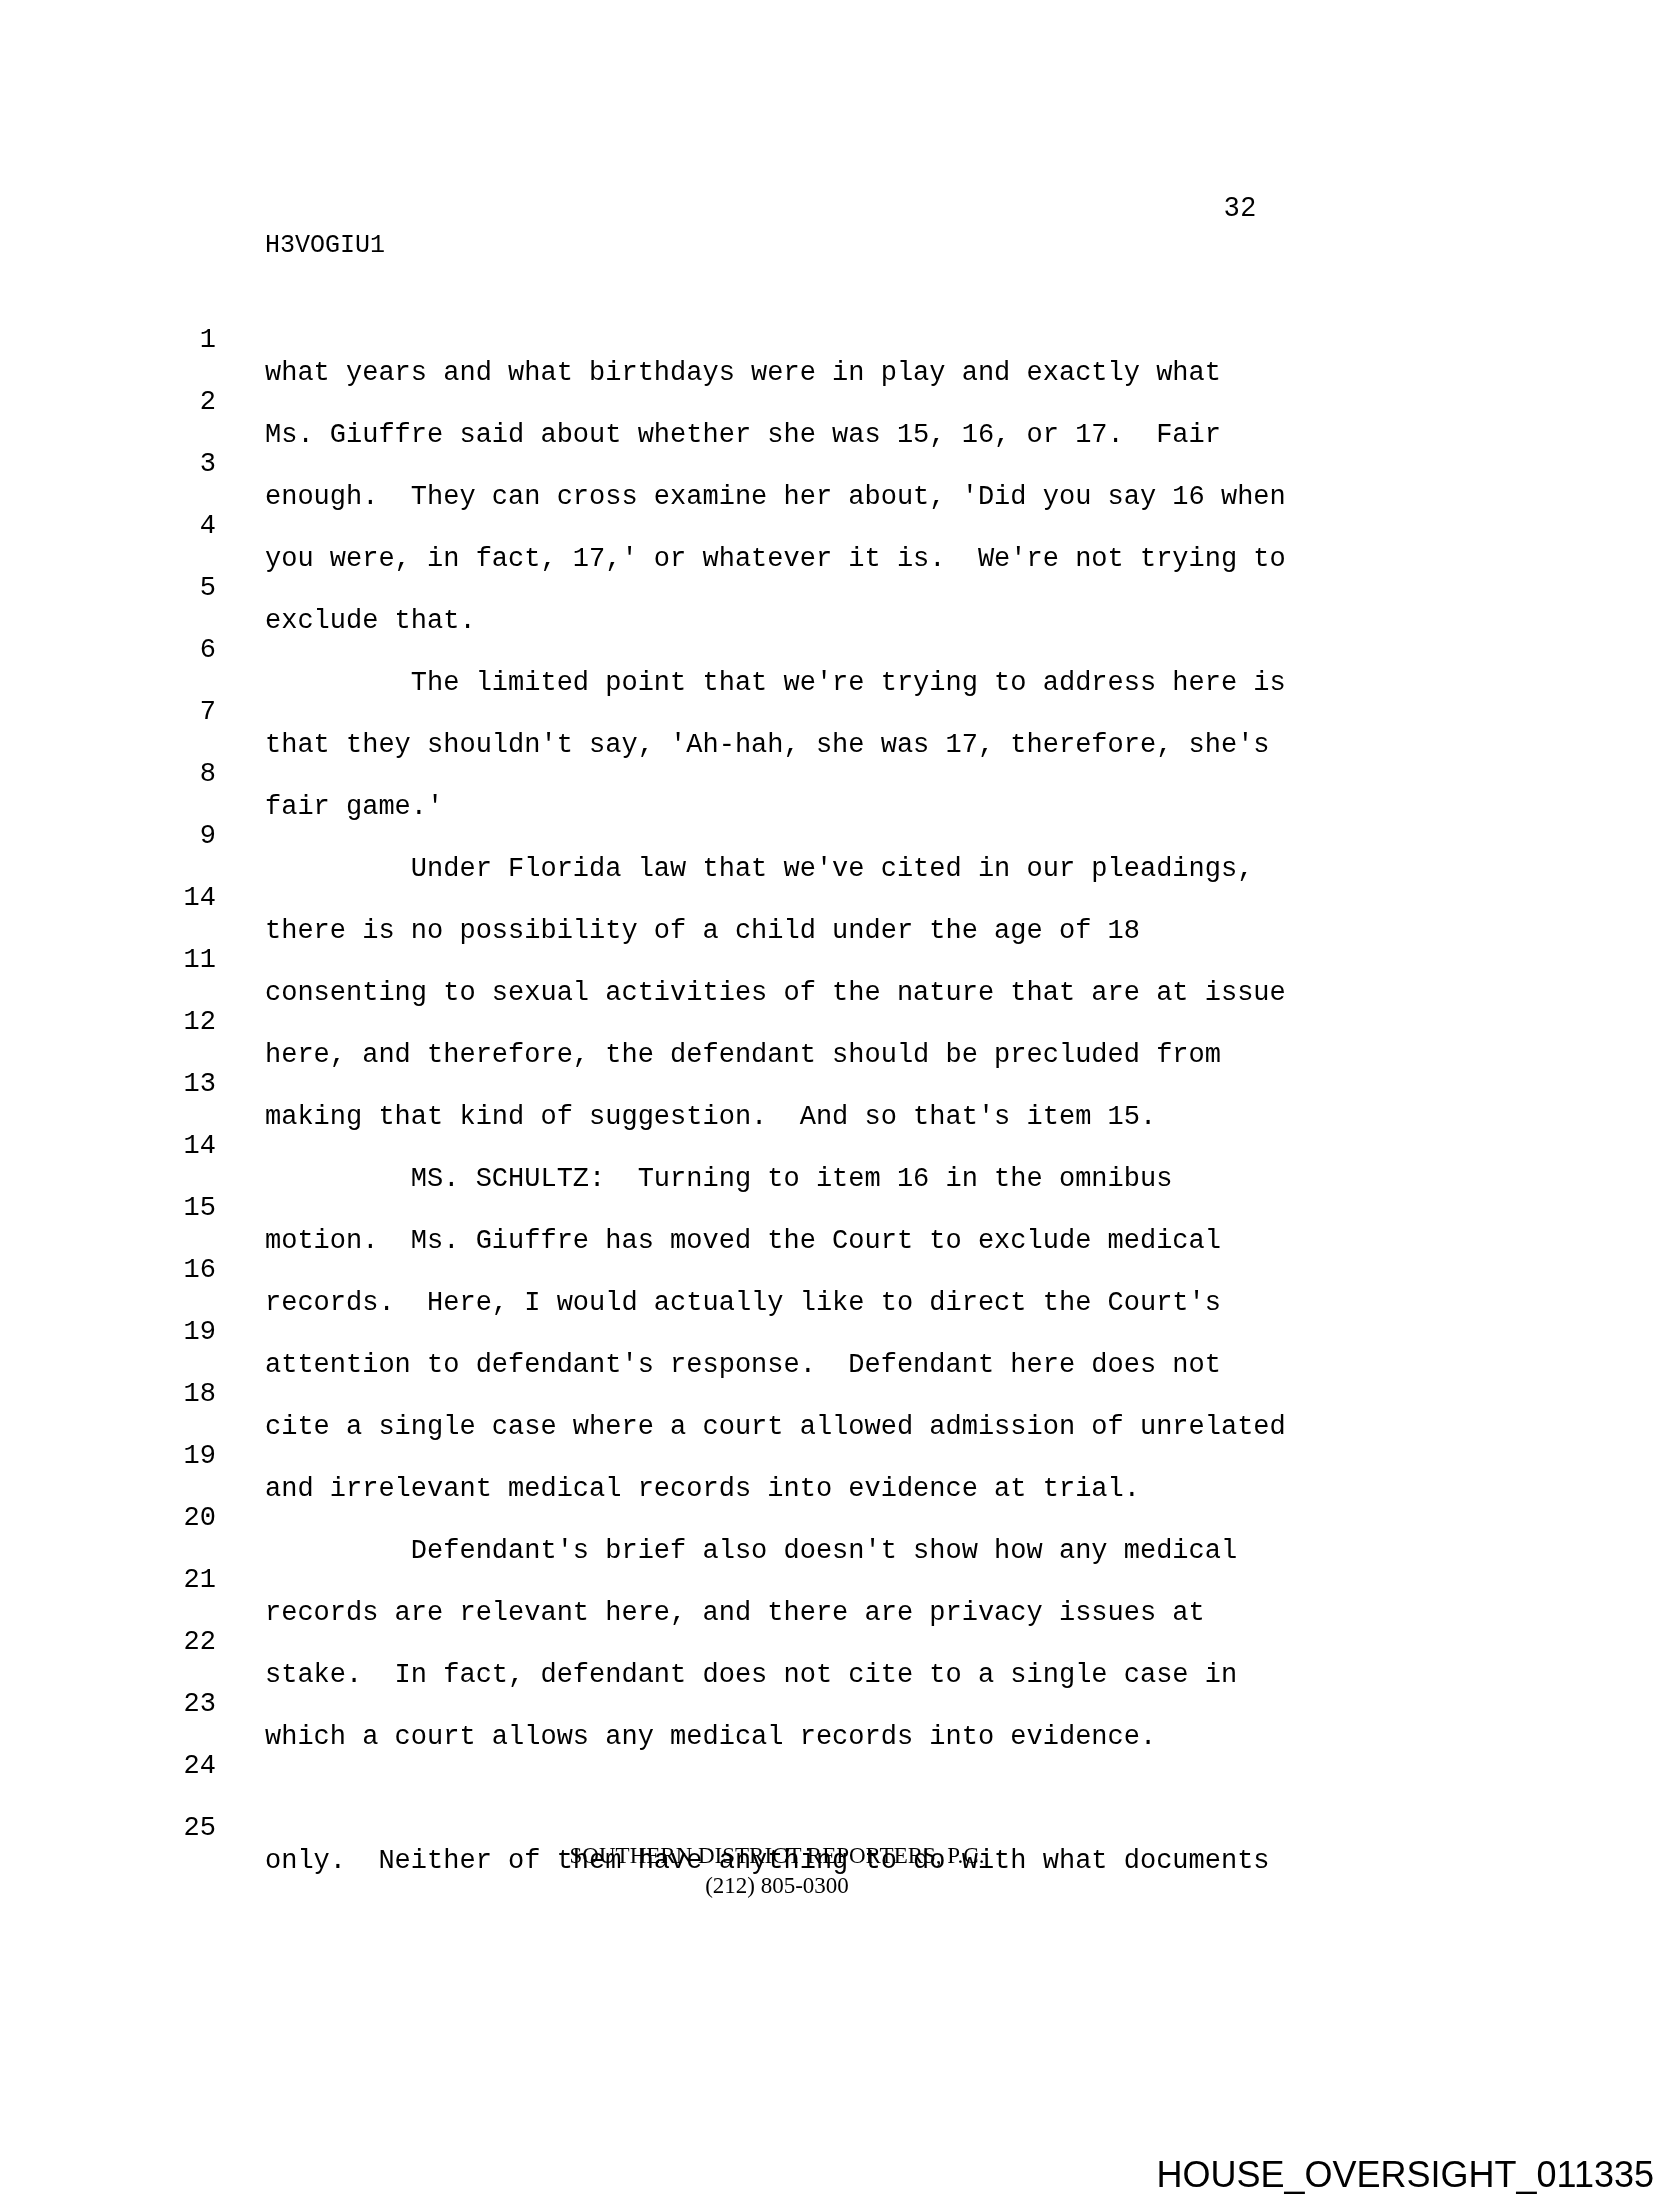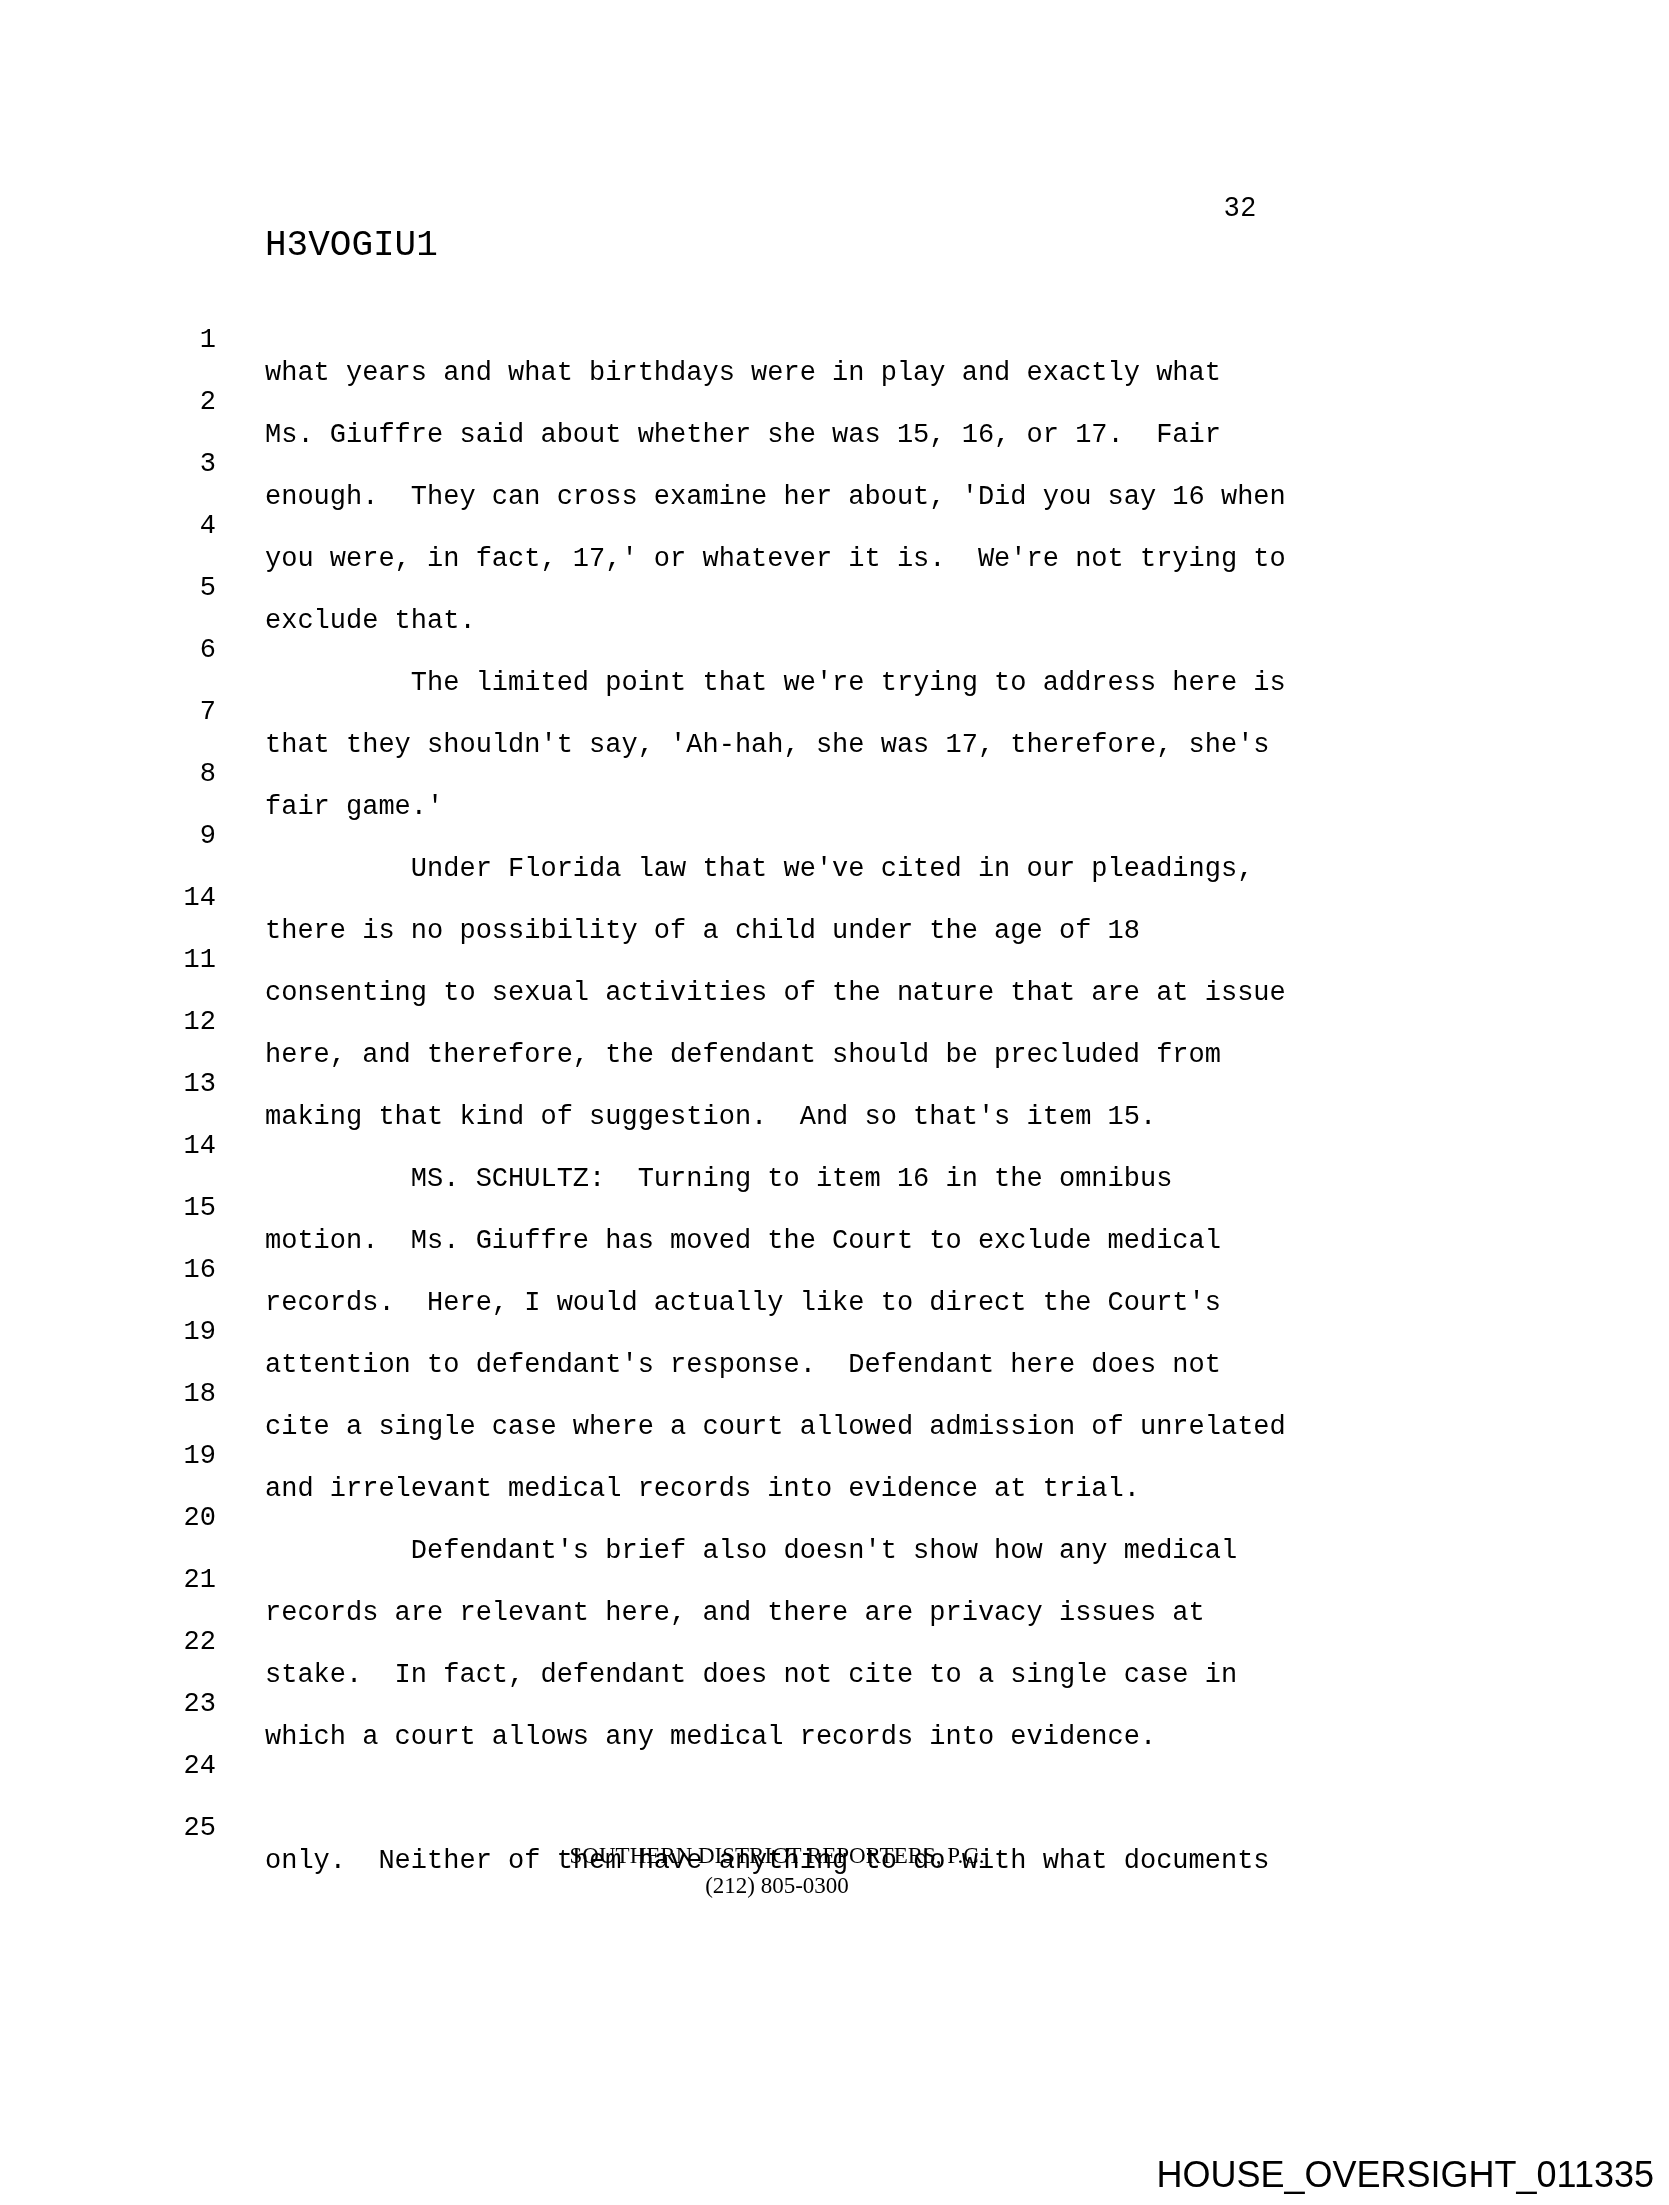--- a/index.html
+++ b/index.html
@@ -24,21 +24,21 @@
     text-align: right;
     font-family: "Liberation Sans", sans-serif;
     font-size: 27px;
     line-height: 31px;
     letter-spacing: 1.3px;
   }
   .header-id {
     position: absolute;
     top: 229px;
     left: 265px;
-    font-size: 36px;
+    font-size: 25px;
     line-height: 33px;
     white-space: pre;
   }
   .tline {
     position: absolute;
     left: 0;
     top: calc(291px + var(--i) * 62px);
     width: 1669px;
     height: 33px;
     font-size: 27px;

